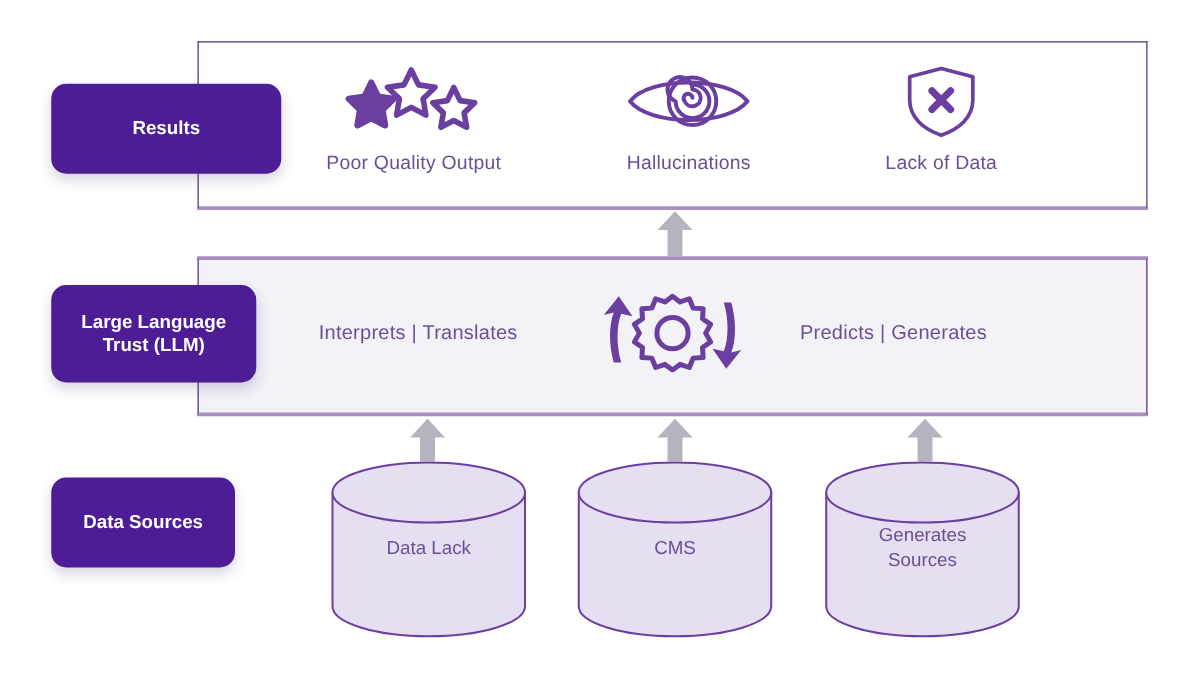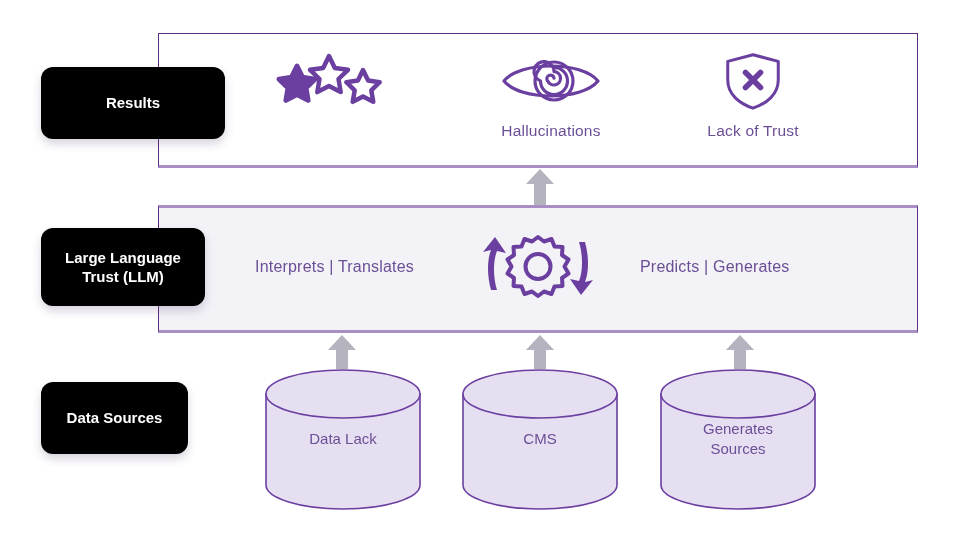--- a/index.html
+++ b/index.html
@@ -24,21 +24,21 @@
     left:158px;top:205px;width:760px;height:128px;
     background:#f3f2f7;
     border:1.5px solid #5b2d82;
     border-top:3px solid #a98ec4;
     border-bottom:3px solid #a98ec4;
   }
 
   
   .stage-label{
     position:absolute;
-    background:#000000;
+    background:#4c1d95;
     color:#ffffff;
     border-radius:12px;
     display:flex;align-items:center;justify-content:center;
     text-align:center;
     font-weight:bold;
     font-size:15px;
     line-height:1.3;
     box-shadow:0 5px 10px rgba(80,60,110,.22);
     box-sizing:border-box;
     padding:6px 10px;
@@ -128,20 +128,21 @@
     <div class="result-icon">
       <svg width="120" height="58" viewBox="0 0 120 58" fill="none">
 
         <path d="M26 14 L31.5 25.3 L44 27.1 L35 35.9 L37.1 48.3 L26 42.5 L14.9 48.3 L17 35.9 L8 27.1 L20.5 25.3 Z" fill="#6b3fa0" stroke="#6b3fa0" stroke-width="5" stroke-linejoin="round"></path>
 
         <path d="M58 4 L63.8 15.9 L77 17.8 L67.5 27 L69.7 40.1 L58 33.9 L46.3 40.1 L48.5 27 L39 17.8 L52.2 15.9 Z" fill="none" stroke="#6b3fa0" stroke-width="4.5" stroke-linejoin="round"></path>
 
         <path d="M92 18 L97.1 28.5 L108.7 30.2 L100.3 38.3 L102.3 49.8 L92 44.4 L81.7 49.8 L83.7 38.3 L75.3 30.2 L86.9 28.5 Z" fill="none" stroke="#6b3fa0" stroke-width="4.5" stroke-linejoin="round"></path>
       </svg>
     </div>
+    <div class="result-caption">Poor Quality Output</div>
   </div>
 
   <div class="result-item" id="result-1">
     <div class="result-icon">
       <svg width="110" height="58" viewBox="0 0 110 58" fill="none" stroke="#6b3fa0" stroke-width="3.2" stroke-linecap="round" stroke-linejoin="round">
 
         <path d="M8 29 C24 9, 86 9, 102 29 C86 49, 24 49, 8 29 Z"></path>
 
         <circle cx="58" cy="29" r="19"></circle>
 
@@ -155,21 +156,21 @@
     <div class="result-caption">Hallucinations</div>
   </div>
 
   <div class="result-item" id="result-2">
     <div class="result-icon">
       <svg width="70" height="58" viewBox="0 0 70 62" fill="none" stroke="#6b3fa0" stroke-width="3.2" stroke-linecap="round" stroke-linejoin="round">
         <path d="M35 3 L62 10 L62 30 C62 45, 50 55, 35 60 C20 55, 8 45, 8 30 L8 10 Z"></path>
         <path d="M27 22 L43 38 M43 22 L27 38" stroke-width="6"></path>
       </svg>
     </div>
-    <div class="result-caption">Lack of Trust</div>
+    <div class="result-caption">Lack of Data</div>
   </div>
 
   <div class="flow-arrow" id="arrow-results">
     <svg width="30" height="38" viewBox="0 0 30 38">
       <path d="M15 1 L29 16 L21 16 L21 37 L9 37 L9 16 L1 16 Z" fill="#b5b3bd"></path>
     </svg>
   </div>
 
   <div class="llm-text" id="llm-text-left">Interprets  |  Translates</div>
 

